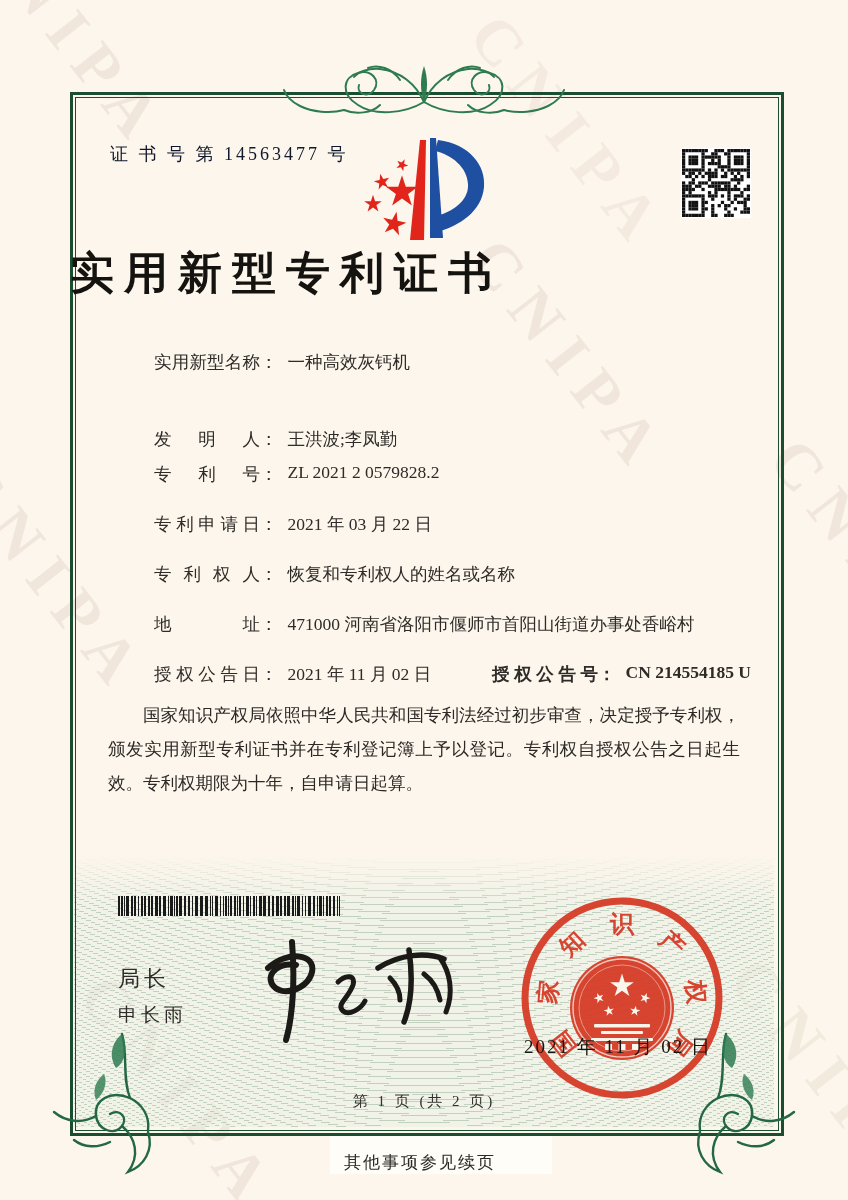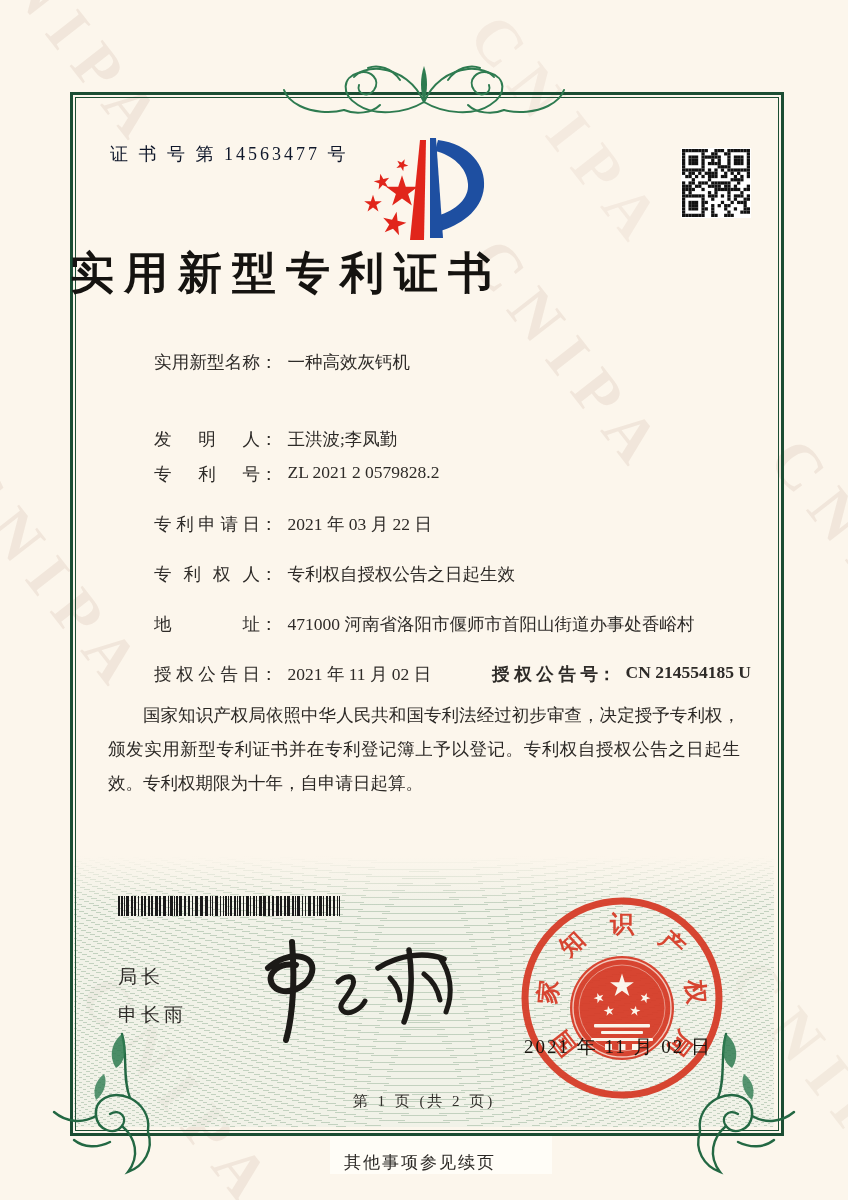--- a/index.html
+++ b/index.html
@@ -59,21 +59,21 @@
   .r6b{top:662px;left:448px;font-weight:bold;}
   
   .paras{
     position:absolute;left:108px;top:698px;width:632px;
     font-size:17.5px;line-height:34px;text-align:justify;color:#2b2825;
   }
   .paras p{margin:0;text-indent:2em;}
   
   .barcode{position:absolute;left:118px;top:896px;}
   
-  .commissioner-title{position:absolute;left:118px;top:964px;font-size:19px;letter-spacing:4px;}
+  .commissioner-title{position:absolute;left:118px;top:964px;font-size:22px;letter-spacing:4px;}
   .commissioner-name{position:absolute;left:118px;top:1002px;font-size:19px;letter-spacing:4px;}
   .signature{position:absolute;left:232px;top:932px;}
   
   .seal{position:absolute;left:512px;top:892px;width:220px;height:216px;opacity:.95;}
   .seal svg{position:absolute;left:0;top:0;}
   .seal-ring-text{position:absolute;left:110px;top:106px;width:0;height:0;}
   .seal-ring-text span{
     position:absolute;left:-14px;top:-14px;width:28px;height:28px;text-align:center;
     font-size:24px;font-weight:bold;color:#d63c28;transform-origin:14px 14px;
     font-family:"Liberation Serif","DejaVu Serif",serif;
@@ -434,21 +434,21 @@
       <span class="val">ZL 2021 2 0579828.2</span>
   </div>
   <div class="row r3">
     <span class="lbl">专利申请日</span>
       <span class="colon">：</span>
       <span class="val">2021 年 03 月 22 日</span>
   </div>
   <div class="row r4">
     <span class="lbl">专利权人</span>
       <span class="colon">：</span>
-      <span class="val">专利权自授权公告之日起生效</span>
+      <span class="val">恢复和专利权人的姓名或名称</span>
   </div>
   <div class="row r5">
     <span class="lbl">地址</span>
       <span class="colon">：</span>
       <span class="val">471000  河南省洛阳市偃师市首阳山街道办事处香峪村</span>
   </div>
   <div class="row r6">
     <span class="lbl">授权公告日</span>
       <span class="colon">：</span>
       <span class="val">2021 年 11 月 02 日</span>

